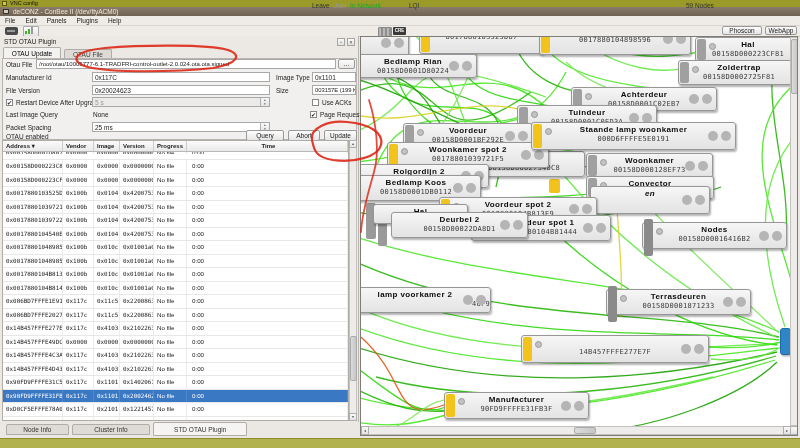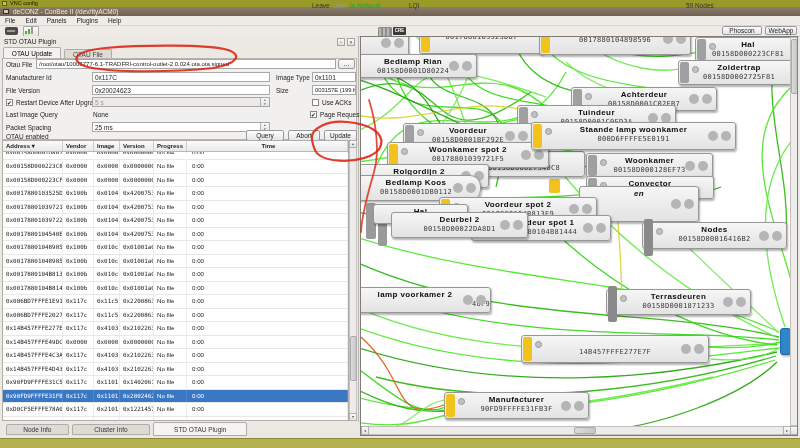--- a/index.html
+++ b/index.html
@@ -446,21 +446,21 @@
           <div class="gaddr">00158D0002725F81</div>
         </div>
         <div class="gnode" style="left: 210px; top: 50px; width: 146px; height: 24px;">
           <span class="gstrip s-g"></span>
           <span class="gdot"></span>
           <div class="gname">Achterdeur</div>
           <div class="gaddr">00158D0001C02EB7</div>
           <span class="gc" style="right: 4px;"></span>
           <span class="gc" style="right: 17px;"></span>
         </div>
-        <div class="gnode" style="left: 156px; top: 68px; width: 159px; height: 25px;">
+        <div class="gnode" style="left: 156px; top: 68px; width: 140px; height: 25px;">
           <span class="gstrip s-g"></span>
           <span class="gdot"></span>
           <div class="gname">Tuindeur</div>
           <div class="gaddr">00158D0001C0ED3A</div>
           <span class="gc" style="right: 4px;"></span>
           <span class="gc" style="right: 17px;"></span>
         </div>
         <div class="gnode" style="left: -12px; top: 17px; width: 128px; height: 24px;">
           <div class="gname">Bedlamp Rian</div>
           <div class="gaddr">00158D0001D80224</div>
@@ -502,32 +502,32 @@
           <div class="gname">Woonkamer</div>
           <div class="gaddr">00158D000128EF73</div>
           <span class="gc" style="right: 4px;"></span>
           <span class="gc" style="right: 17px;"></span>
         </div>
         <div class="gnode" style="left: -12px; top: 127px; width: 140px; height: 24px;">
           <div class="gname">Rolgordijn 2</div>
           <span class="gc" style="right: 4px;"></span>
           <span class="gc" style="right: 17px;"></span>
         </div>
-        <div class="gnode" style="left: -10px; top: 138px; width: 130px; height: 26px; border-radius: 11px;">
+        <div class="gnode" style="left: -10px; top: 138px; width: 130px; height: 26px;">
           <div class="gname">Bedlamp Koos</div>
           <div class="gaddr">00158D0001DB0112</div>
           <span class="gc" style="right: 4px;"></span>
           <span class="gc" style="right: 17px;"></span>
         </div>
         <div class="gnode" style="left: 225px; top: 139px; width: 128px; height: 23px;">
           <span class="gstrip s-g"></span>
           <span class="gdot"></span>
           <div class="gname">Convector</div>
         </div>
-        <div class="gnode" style="left: 218px; top: 149px; width: 120px; height: 36px; font-style: italic;">
+        <div class="gnode" style="left: 229px; top: 149px; width: 120px; height: 28px; font-style: italic;">
           <div class="gname">en</div>
           <span class="gc" style="right: 4px;"></span>
           <span class="gc" style="right: 17px;"></span>
         </div>
         <div class="gnode" style="left: 78px; top: 160px; width: 158px; height: 24px; text-decoration: underline;">
           <span class="gstrip s-y"></span>
           <span class="gdot"></span>
           <div class="gname">Voordeur spot 2</div>
           <div class="gaddr">0017880104B813E9</div>
           <span class="gc" style="right: 4px;"></span>

